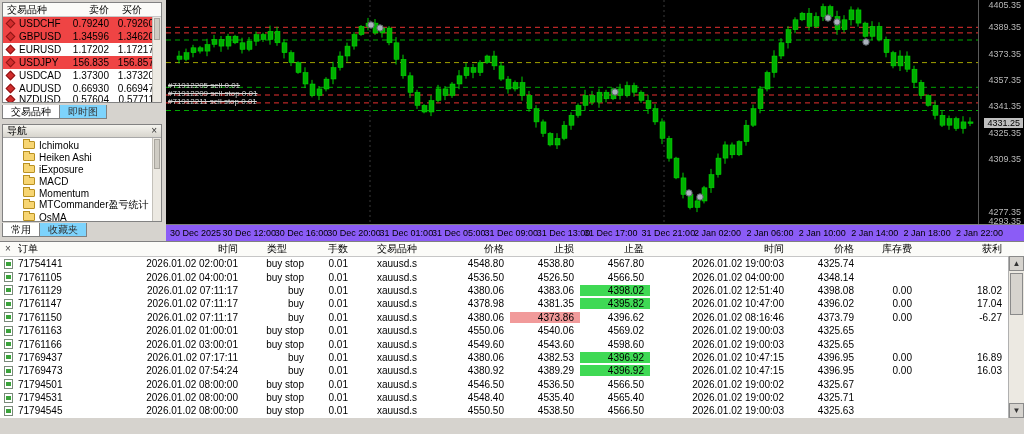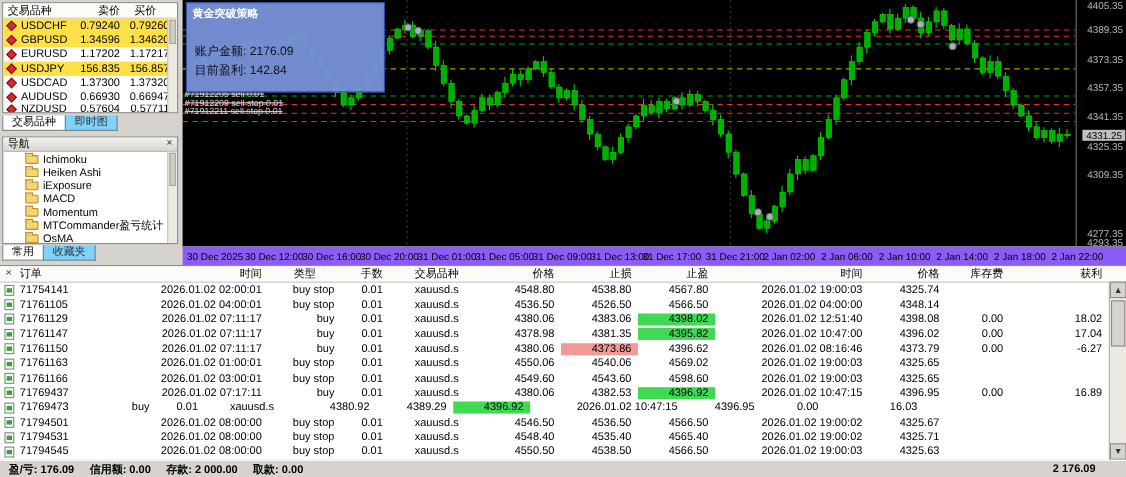--- a/index.html
+++ b/index.html
@@ -9,21 +9,21 @@
   .panel{position:absolute;background:#fff;border:1px solid #828282;overflow:hidden}
 
   
   #market-watch{left:2px;top:2px;width:160px;height:101px}
   .mw-header{display:flex;height:14px;align-items:center;border-bottom:1px solid #c8c8c8;background:#fbfbf8}
   .mw-header span{font-size:10px}
   .mwh-sym{width:60px;padding-left:4px}
   .mwh-bid{width:46px;text-align:right}
   .mwh-ask{width:46px;text-align:center}
   .mw-row{display:flex;height:13px;align-items:center}
-  .mw-row.hl{background:#fde047}
+  .mw-row.hl{background:#ef4444}
   .mw-row.partial{height:8px;overflow:hidden}
   .mw-ico{width:7px;height:7px;background:#d22d2d;border:1px solid #8c1414;transform:rotate(45deg);margin:0 5px 0 4px;flex:none}
   .mw-sym{width:44px}
   .mw-bid{width:46px;text-align:right}
   .mw-ask{width:48px;text-align:right;padding-right:3px}
   .mw-scroll{position:absolute;right:0;top:14px;bottom:0;width:9px;background:#ece9e2;border-left:1px solid #c4c1ba}
   .mw-scroll .thumb{position:absolute;top:1px;left:1px;width:6px;height:22px;background:#cfccc4;border:1px solid #a8a59e}
 
   
   .tab-row{position:absolute;display:flex;background:#d6d3ce;font-size:10px}
@@ -451,27 +451,20 @@
         <circle cx="534" cy="197" r="3.2" fill="#aab2bc" stroke="#5a6068"></circle>
         <circle cx="662" cy="18" r="3.2" fill="#aab2bc" stroke="#5a6068"></circle>
         <circle cx="671" cy="22" r="3.2" fill="#aab2bc" stroke="#5a6068"></circle>
         <circle cx="700" cy="42" r="3.2" fill="#aab2bc" stroke="#5a6068"></circle>
       </svg>
     <div id="order-labels">
         <div class="order-label" style="top: 81px;">#71912205 sell 0.01</div>
         <div class="order-label" style="top: 89px;">#71912209 sell stop 0.01</div>
         <div class="order-label" style="top: 97px;">#71912211 sell stop 0.01</div>
       </div>
-    <div id="info-box">
-      <div class="ib-title">黄金突破策略</div>
-      <div id="ib-lines">
-          <div class="ib-line">账户金额: 2176.09</div>
-          <div class="ib-line">目前盈利: 142.84</div>
-        </div>
-    </div>
   </div>
   <div id="price-axis">
       <span class="tick" style="top: 0px;">4405.35</span>
       <span class="tick" style="top: 22.4235px;">4389.35</span>
       <span class="tick" style="top: 48.7765px;">4373.35</span>
       <span class="tick" style="top: 75.1294px;">4357.35</span>
       <span class="tick" style="top: 101.482px;">4341.35</span>
       <span class="tick" style="top: 127.835px;">4325.35</span>
       <span class="tick" style="top: 154.188px;">4309.35</span>
       <span class="tick" style="top: 180.541px; margin-top: 35px;">4293.35</span>
@@ -650,20 +643,21 @@
           <span class="tc c9 num">2026.01.02 10:47:15</span>
           <span class="tc c10 num">4396.95</span>
           <span class="tc c11 num">0.00</span>
           <span class="tc c12 num">16.89</span>
         </div>
         <div class="tr">
           <span class="c0">
             <span class="doc"></span>
           </span>
           <span class="tc c1 lft">71769473</span>
+          <span class="tc c2 num">2026.01.02 07:54:24</span>
           <span class="tc c3 num">buy</span>
           <span class="tc c4 num">0.01</span>
           <span class="tc c5 ctr">xauusd.s</span>
           <span class="tc c6 num">4380.92</span>
           <span class="tc c7 num">4389.29</span>
           <span class="tc c8 num hl-g">4396.92</span>
           <span class="tc c9 num">2026.01.02 10:47:15</span>
           <span class="tc c10 num">4396.95</span>
           <span class="tc c11 num">0.00</span>
           <span class="tc c12 num">16.03</span>
@@ -720,23 +714,14 @@
           <span class="tc c12 num"></span>
         </div>
       </div>
   </div>
   <div id="t-scroll">
     <div class="sb-btn sb-up">▲</div>
     <div class="sb-thumb"></div>
     <div class="sb-btn sb-dn">▼</div>
   </div>
 
-  <div id="status">
-    <span id="status-segs" style="display:flex">
-        <span class="seg">盈/亏: 176.09</span>
-        <span class="seg">信用额: 0.00</span>
-        <span class="seg">存款: 2 000.00</span>
-        <span class="seg">取款: 0.00</span>
-      </span>
-    <span id="status-total">2 176.09</span>
-  </div>
 
 </div>
 
 </body></html>

